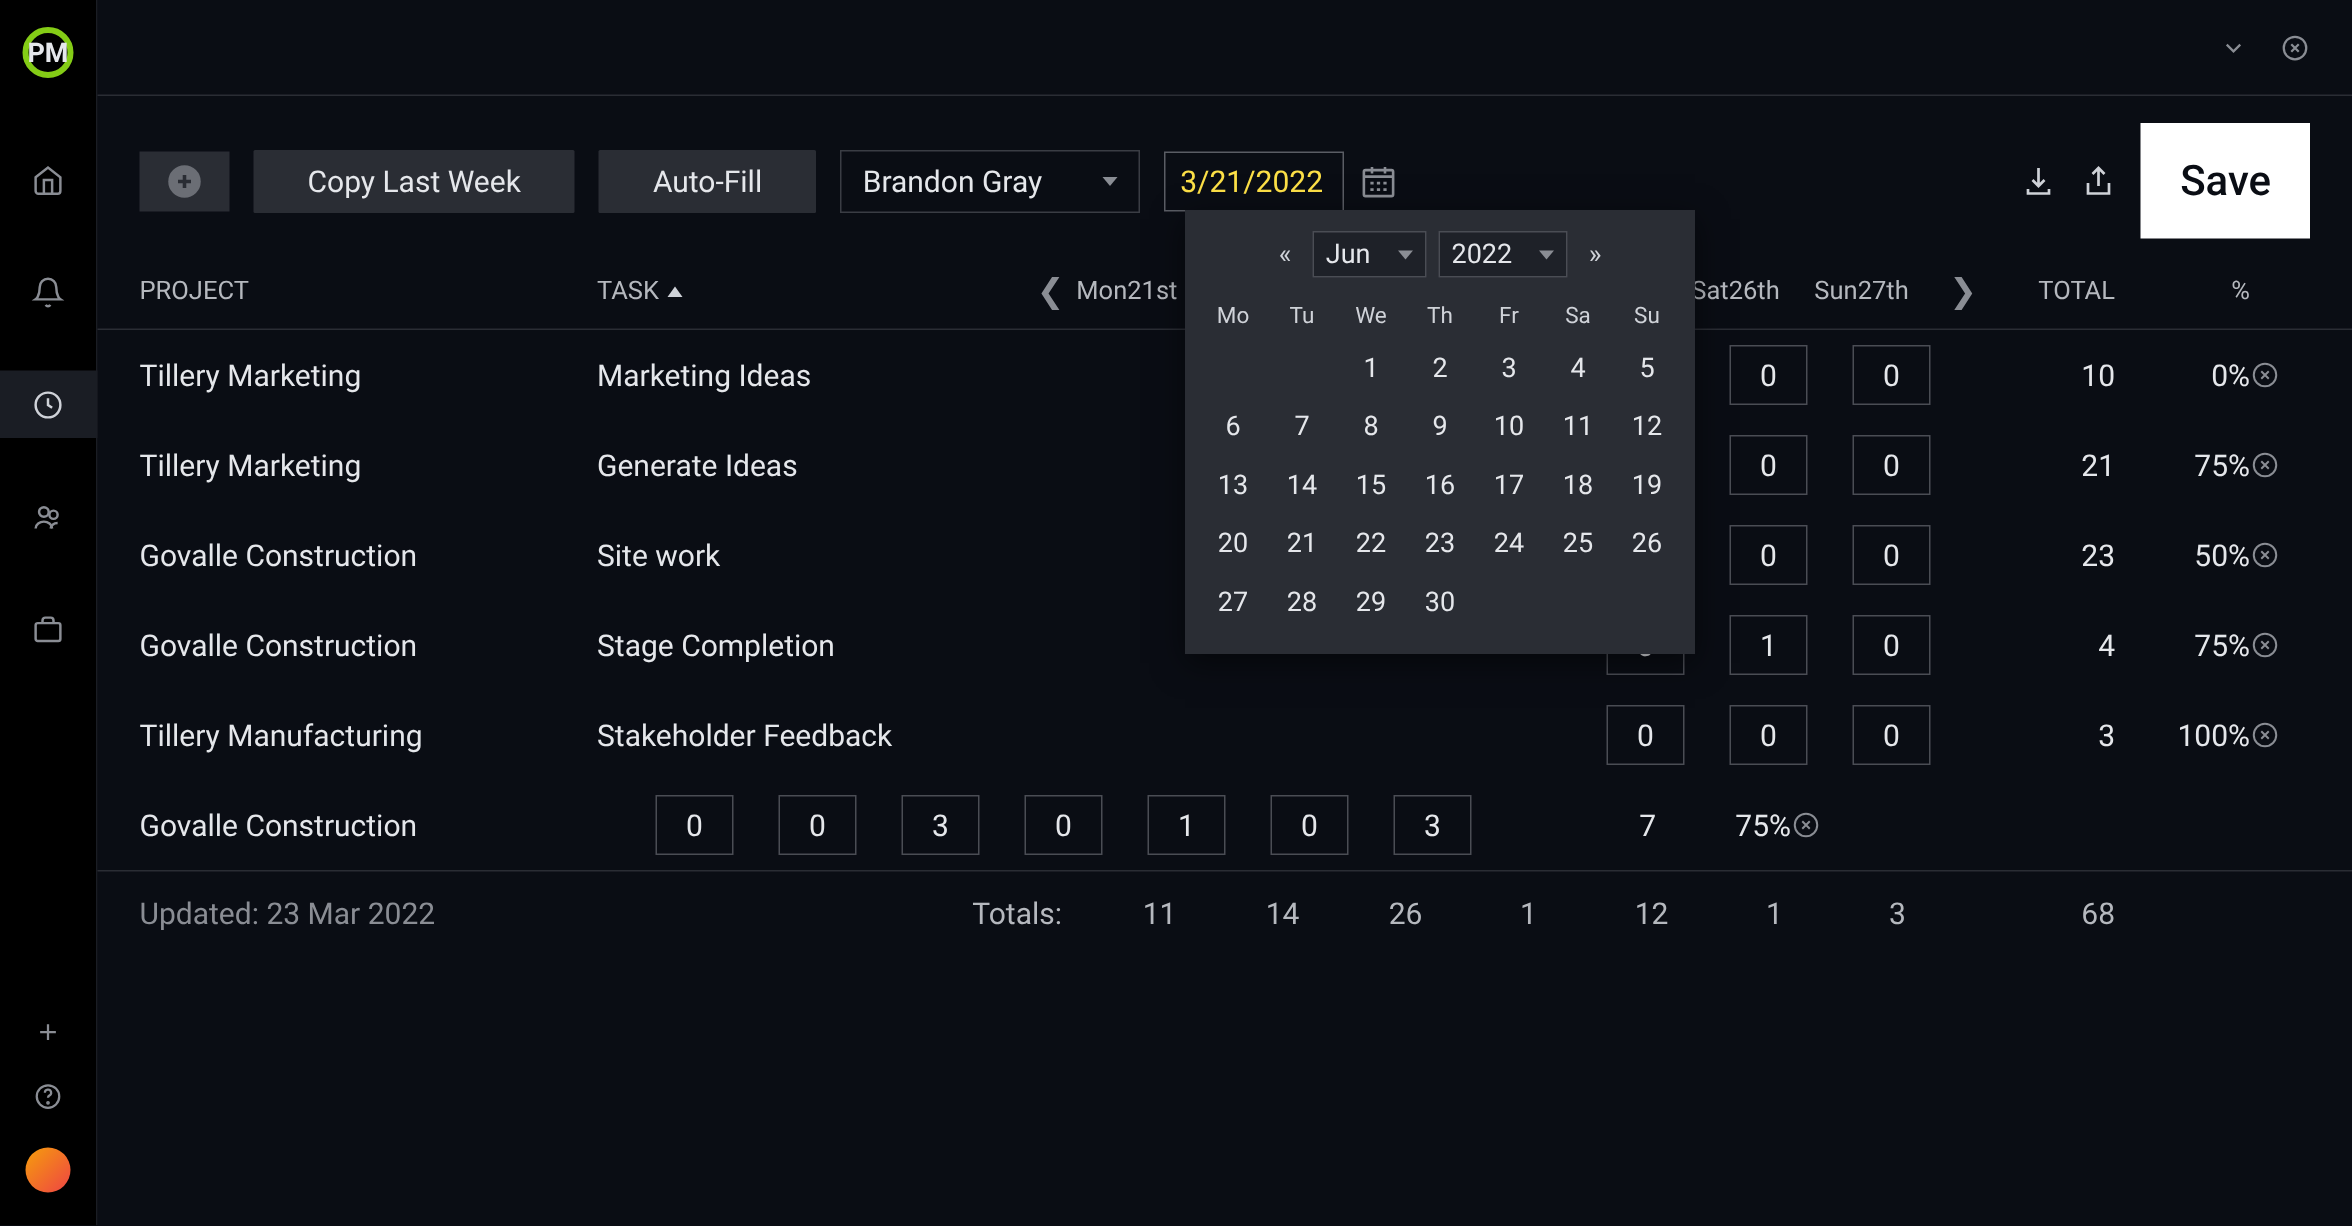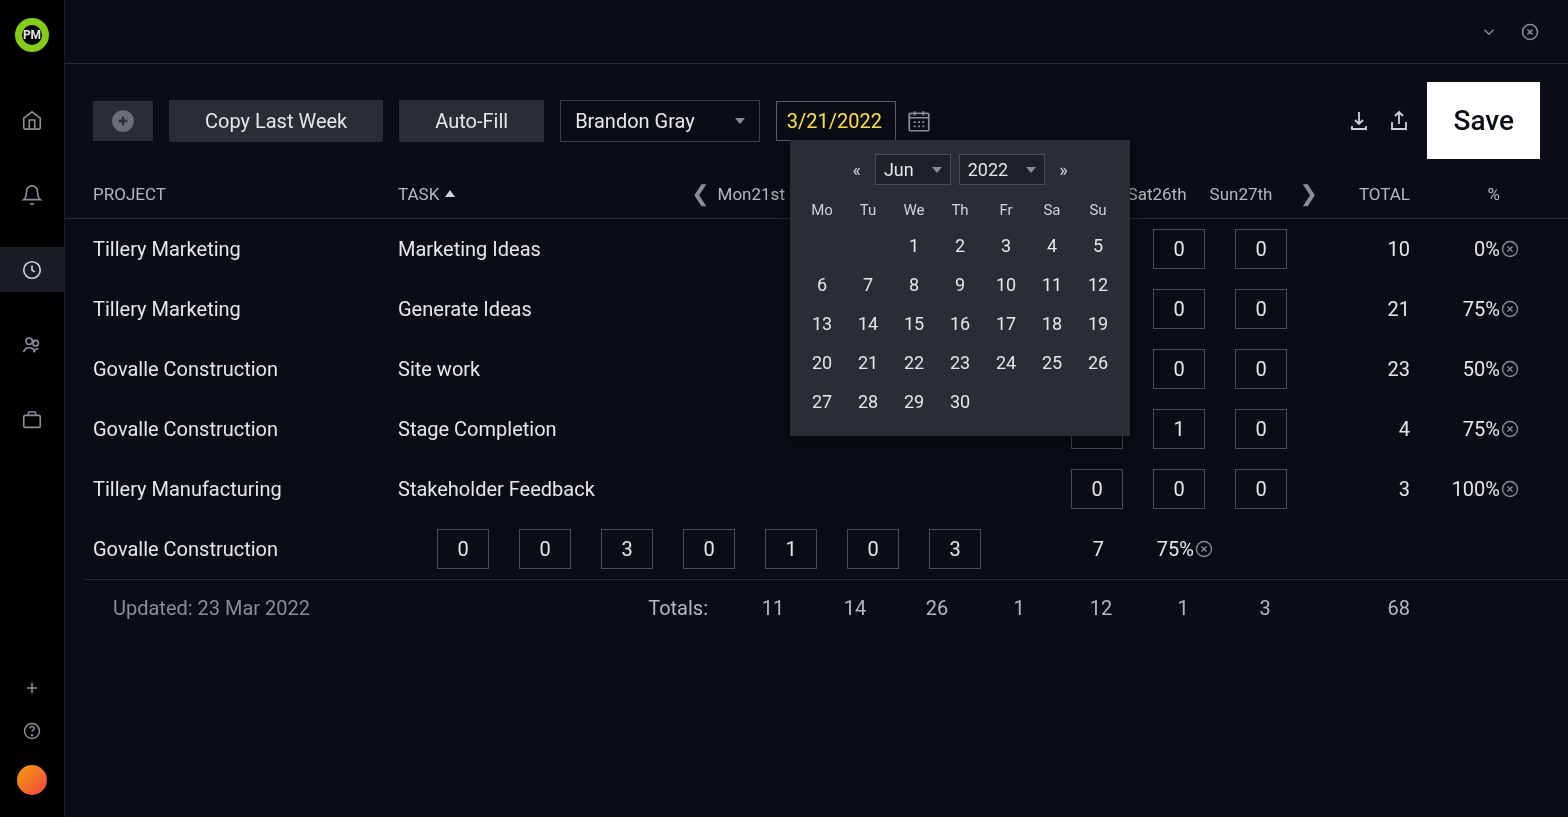--- a/index.html
+++ b/index.html
@@ -2,21 +2,21 @@
 <html><head>
 <meta charset="utf-8">
 <style>
 * { margin: 0; padding: 0; box-sizing: border-box; font-family: -apple-system, BlinkMacSystemFont, "Segoe UI", Roboto, sans-serif; }
 body { background: #0a0d14; color: #e5e7eb; width: 1568px; height: 817px; overflow: hidden; }
 
 .app { display: flex; height: 100%; }
 
 
 .sidebar { width: 65px; background: #000; display: flex; flex-direction: column; align-items: center; padding-top: 18px; border-right: 1px solid #1a1d24; }
-.logo { width: 34px; height: 34px; border-radius: 50%; border: 7px solid #84cc16; display: flex; align-items: center; justify-content: center; font-size: 12px; font-weight: bold; margin-bottom: 45px; text-align: right; }
+.logo { width: 34px; height: 34px; border-radius: 50%; border: 4px solid #84cc16; display: flex; align-items: center; justify-content: center; font-size: 18px; font-weight: bold; margin-bottom: 45px; text-align: right; }
 .nav-items { display: flex; flex-direction: column; gap: 30px; align-items: center; flex: 1; }
 .nav-item { width: 65px; height: 45px; display: flex; align-items: center; justify-content: center; cursor: pointer; color: #8a8d94; }
 .nav-item.active { background: #1a1d24; color: #cfd2d8; }
 .nav-bottom { display: flex; flex-direction: column; gap: 24px; align-items: center; padding-bottom: 22px; }
 .avatar { width: 30px; height: 30px; border-radius: 50%; background: linear-gradient(135deg,#f59e0b,#ef4444); }
 .plus-btn, .help-btn { color: #8a8d94; cursor: pointer; }
 
 
 .main { flex: 1; display: flex; flex-direction: column; position: relative; }
 .topbar { height: 64px; border-bottom: 1px solid #2a2d34; display: flex; align-items: center; justify-content: flex-end; padding: 0 28px; gap: 22px; color: #8a8d94; }
@@ -48,21 +48,21 @@
 .row { display: flex; align-items: center; padding: 10px 28px; font-size: 20px; color: #e5e7eb; }
 .row .col-project { font-size: 20px; }
 .row .col-task { font-size: 20px; }
 .hour-cell { width: 82px; display: flex; justify-content: center; }
 .hour-input { width: 52px; height: 40px; border: 1px solid #4a4d54; background: #0a0d14; color: #e5e7eb; text-align: center; font-size: 20px; }
 .row .col-total { font-size: 20px; }
 .row .col-pct { font-size: 20px; }
 .del-btn { color: #8a8d94; cursor: pointer; }
 
 
-.totals-row { display: flex; align-items: center; padding: 16px 28px; font-size: 20px; border-top: 1px solid #2a2d34; color: #b5b8be; margin-left: 20px; }
+.totals-row { display: flex; align-items: center; padding: 16px 28px; font-size: 20px; border-top: 1px solid #2a2d34; color: #b5b8be; }
 .totals-row .updated { width: 305px; color: #8a8d94; }
 .totals-row .tlabel { flex: 1; text-align: right; padding-right: 24px; }
 .totals-row .tval { width: 82px; text-align: center; }
 
 
 .datepicker { position: absolute; left: 725px; top: 140px; width: 340px; background: #2a2d34; box-shadow: 0 6px 20px rgba(0,0,0,0.5); padding: 14px 10px 16px 10px; z-index: 100; }
 .dp-header { display: flex; align-items: center; justify-content: center; gap: 8px; margin-bottom: 10px; }
 .dp-nav { color: #cfd2d8; cursor: pointer; font-size: 18px; padding: 4px 6px; }
 .dp-sel { background: #1e2128; border: 1px solid #4a4d54; color: #e5e7eb; padding: 4px 8px; font-size: 18px; display: flex; align-items: center; gap: 18px; cursor: pointer; }
 .dp-grid { display: grid; grid-template-columns: repeat(7, 1fr); gap: 2px; }

